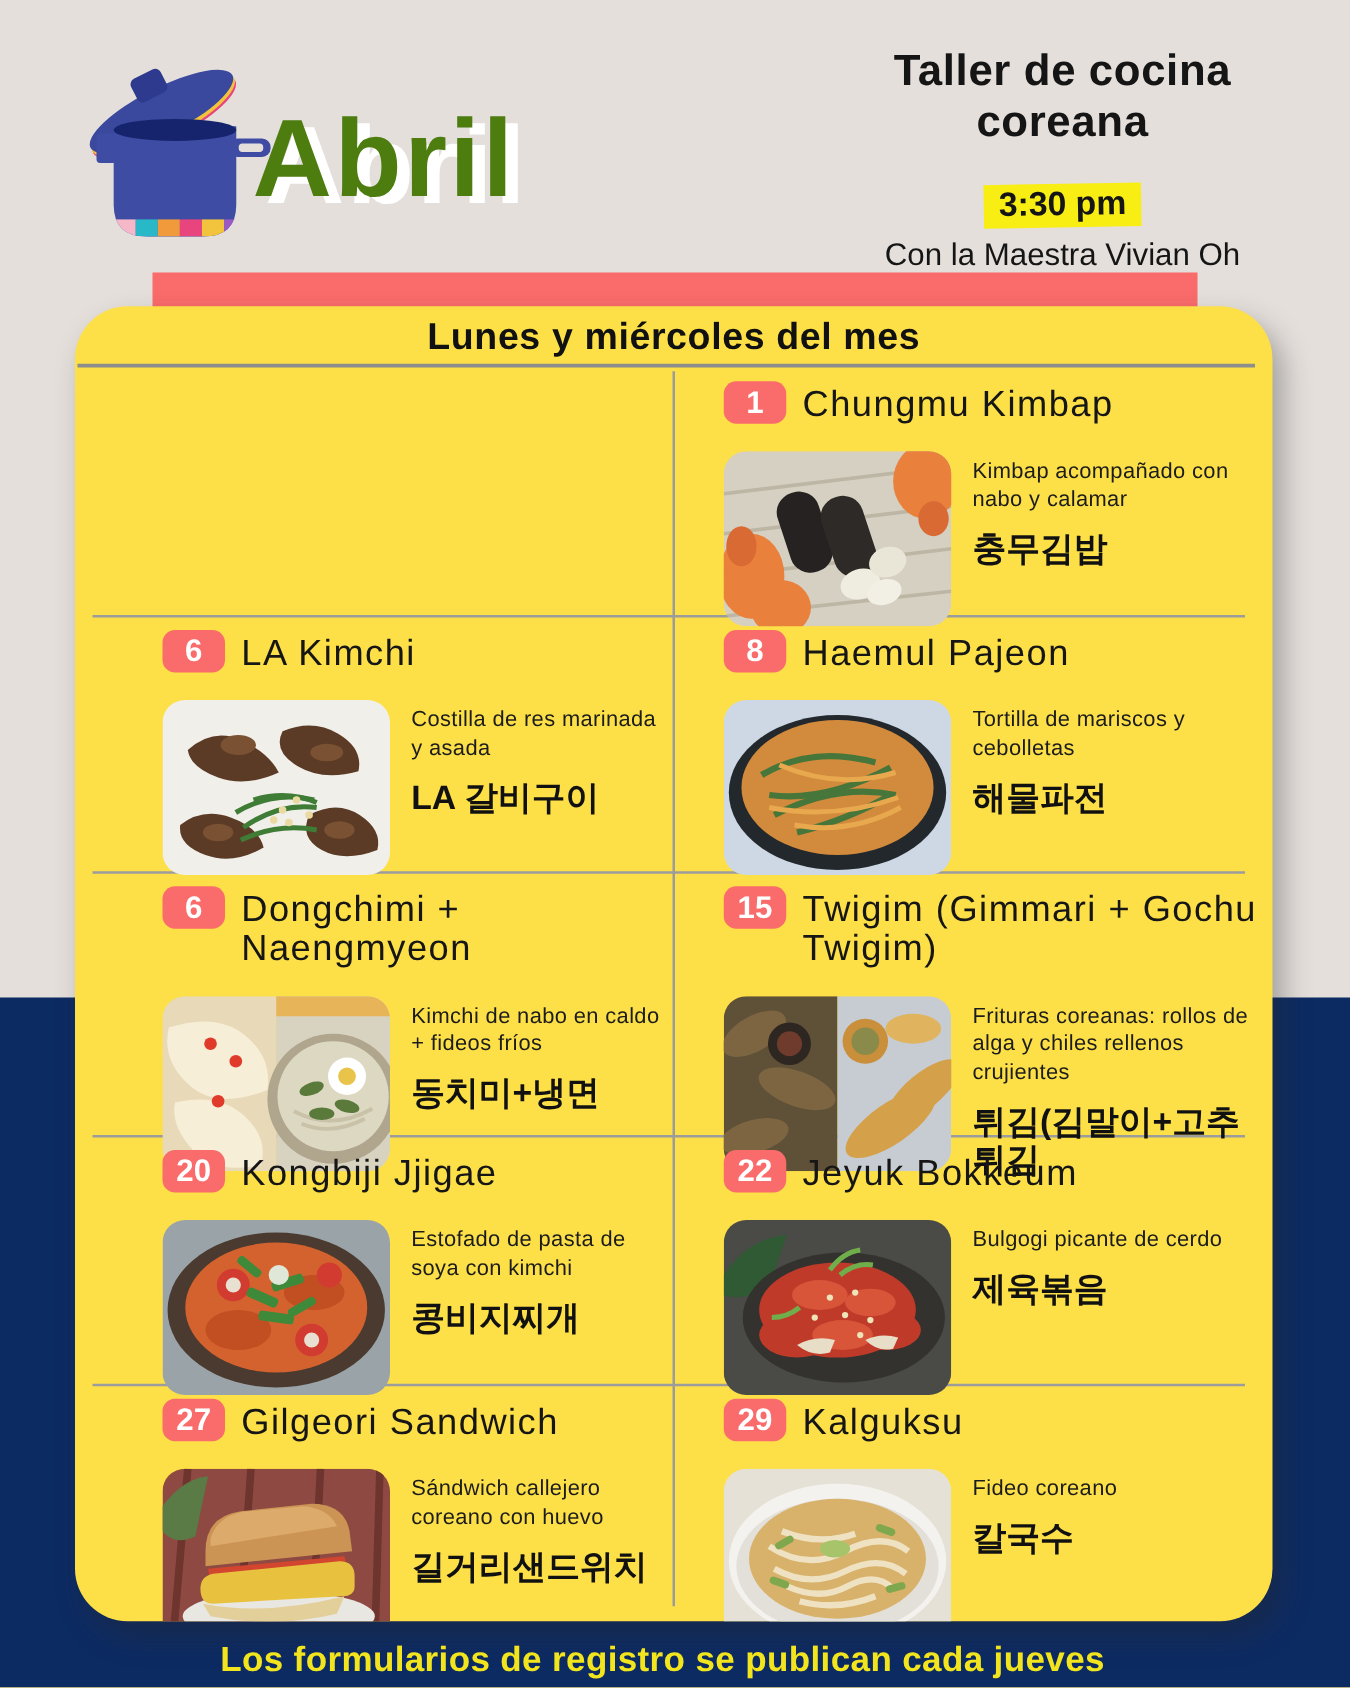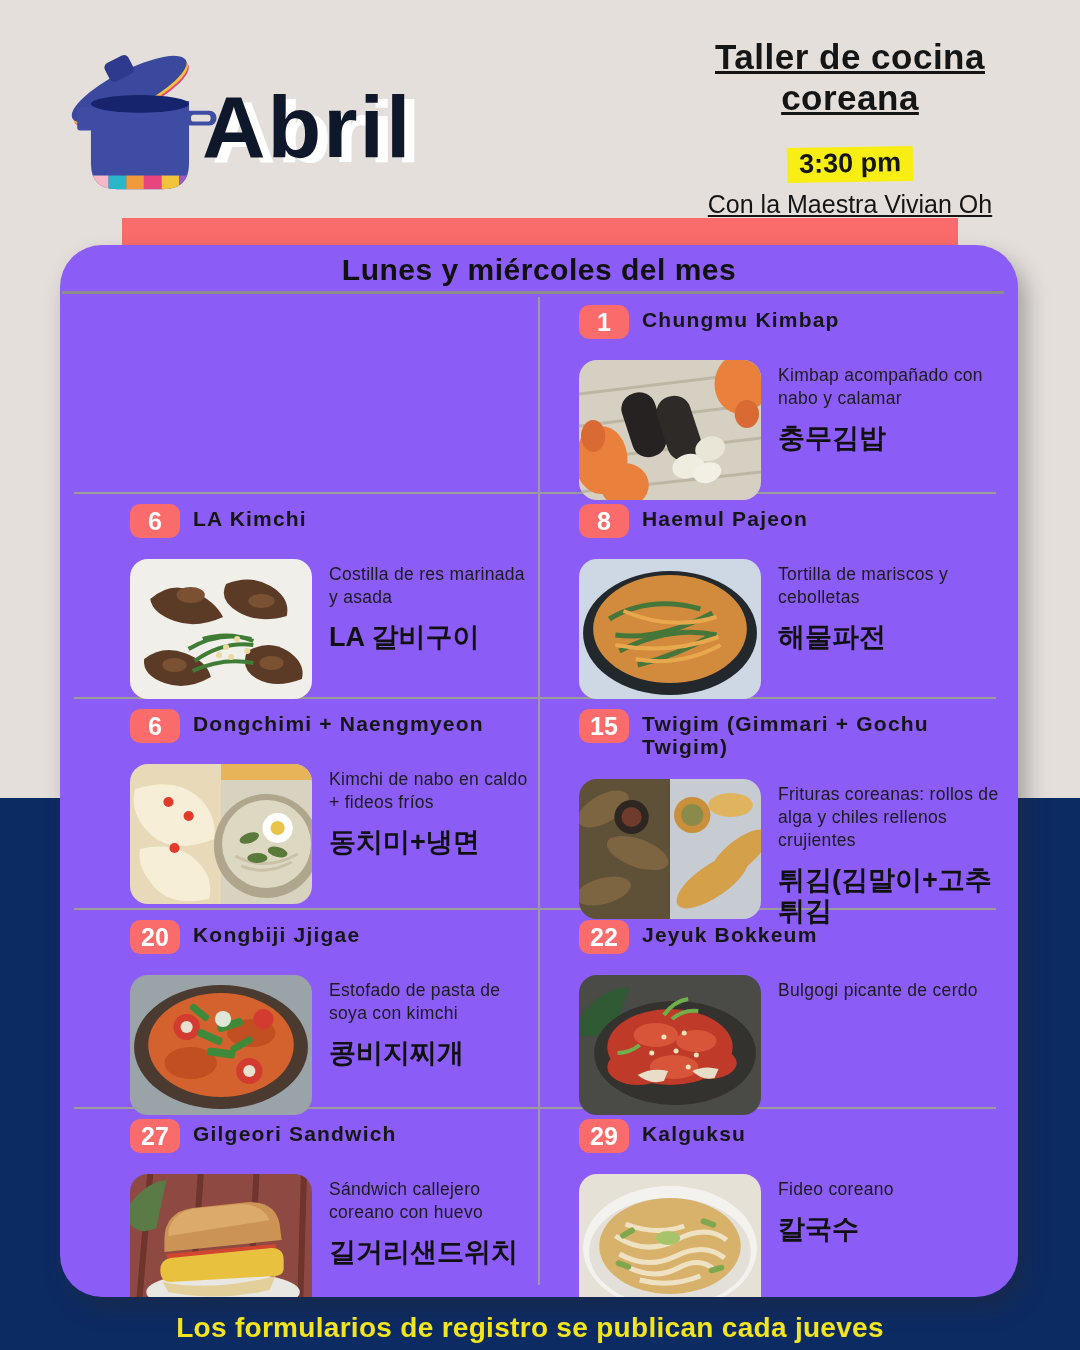--- a/index.html
+++ b/index.html
@@ -3,52 +3,52 @@
 <meta charset="utf-8">
 <style>
   html,body{margin:0;padding:0;}
   body{width:1080px;height:1350px;position:relative;overflow:hidden;
        font-family:"Liberation Sans", sans-serif;background:#e4dfdb;}
   .bg-top{position:absolute;left:0;top:0;width:1080px;height:798px;background:#e4dfdb;}
   .bg-bottom{position:absolute;left:0;top:798px;width:1080px;height:552px;background:#0d2b63;}
 
   
   .logo{position:absolute;left:55px;top:50px;width:168px;height:152px;}
-  .month{position:absolute;left:202px;top:76px;font-size:88px;font-weight:800;color:#0f172a;
+  .month{position:absolute;left:202px;top:76px;font-size:88px;font-weight:800;color:#4d7c0f;
          letter-spacing:2px;text-shadow:10px 5px 0 #ffffff;}
-  .head-right{position:absolute;left:645px;top:36px;width:410px;text-align:center;color:#151515;text-decoration:underline;}
+  .head-right{position:absolute;left:645px;top:36px;width:410px;text-align:center;color:#151515;}
   .workshop-title{font-size:35px;font-weight:800;line-height:1.18;letter-spacing:.5px;}
   .time-row{margin-top:28px;}
   .time-hl{display:inline-block;background:#f8ee14;padding:1px 12px 3px;font-size:27px;
            font-weight:600;transform:rotate(-1deg);}
   .instructor{margin-top:8px;font-size:25px;font-weight:400;}
 
   .band{position:absolute;left:122px;top:218px;width:836px;height:34px;background:#fa6b6b;}
 
   
-  .card{position:absolute;left:60px;top:245px;width:958px;height:1052px;background:#8b5cf6;
+  .card{position:absolute;left:60px;top:245px;width:958px;height:1052px;background:#fde047;
         border-radius:42px;box-shadow:8px 12px 22px rgba(40,40,40,.35);overflow:hidden;}
   .card-heading{position:absolute;left:0;top:8px;width:100%;text-align:center;font-size:30px;
                 font-weight:700;color:#111;letter-spacing:.5px;}
   .rule{position:absolute;left:2px;top:46px;width:942px;height:3px;background:#8d8d8d;}
   .hline{position:absolute;left:14px;width:922px;height:2px;background:#9c9c9c;}
   .h1{top:247px}.h2{top:452px}.h3{top:663px}.h4{top:862px}
   .vline{position:absolute;left:478px;top:52px;width:2px;height:988px;background:#9c9c9c;}
 
   .cell{position:absolute;width:479px;box-sizing:border-box;}
   .lcol{left:0;padding:10px 10px 0 70px;}
   .rcol{left:479px;padding:10px 10px 0 40px;}
   .r1{top:50px;height:197px}.r2{top:249px;height:203px}.r3{top:454px;height:209px}
   .r4{top:665px;height:197px}.r5{top:864px;height:188px}
 
   .cell-head{display:flex;align-items:flex-start;}
   .badge{min-width:50px;height:34px;background:#fa6b6b;border-radius:10px;color:#fff;
          font-size:25px;font-weight:700;display:flex;align-items:center;justify-content:center;
          flex-shrink:0;}
-  .dish-title{margin-left:13px;font-size:21px;font-weight:700;color:#161616;
+  .dish-title{margin-left:13px;font-size:29px;font-weight:400;color:#161616;
               letter-spacing:1.2px;line-height:1.08;margin-top:4px;}
   .cell-body{display:flex;margin-top:21px;}
   .photo{width:182px;height:140px;border-radius:18px;flex-shrink:0;}
   .dish-text{margin-left:17px;padding-top:4px;}
   .desc{font-size:17.5px;line-height:1.3;color:#1c1c1c;letter-spacing:.3px;}
   .kr{margin-top:13px;font-size:27px;font-weight:600;color:#111;line-height:1.15;}
 
   .footer{position:absolute;left:0;top:1312px;width:1060px;text-align:center;font-size:28px;
           font-weight:700;color:#f3e51d;letter-spacing:.3px;}
 </style>
@@ -357,20 +357,21 @@
             <circle cx="84" cy="62" r="2.5"></circle>
             <circle cx="104" cy="58" r="2.5"></circle>
             <circle cx="96" cy="76" r="2.5"></circle>
             <circle cx="116" cy="80" r="2.5"></circle>
             <circle cx="72" cy="78" r="2.5"></circle>
             <circle cx="108" cy="92" r="2.5"></circle>
           </g>
       </svg>
       <div class="dish-text">
         <div class="desc">Bulgogi picante de cerdo</div>
+        <div class="kr">제육볶음</div>
       </div>
     </div>
   </div>
 
   <div class="cell lcol r5">
     <div class="cell-head">
       <span class="badge">27</span>
       <span class="dish-title">Gilgeori Sandwich</span>
     </div>
     <div class="cell-body">

